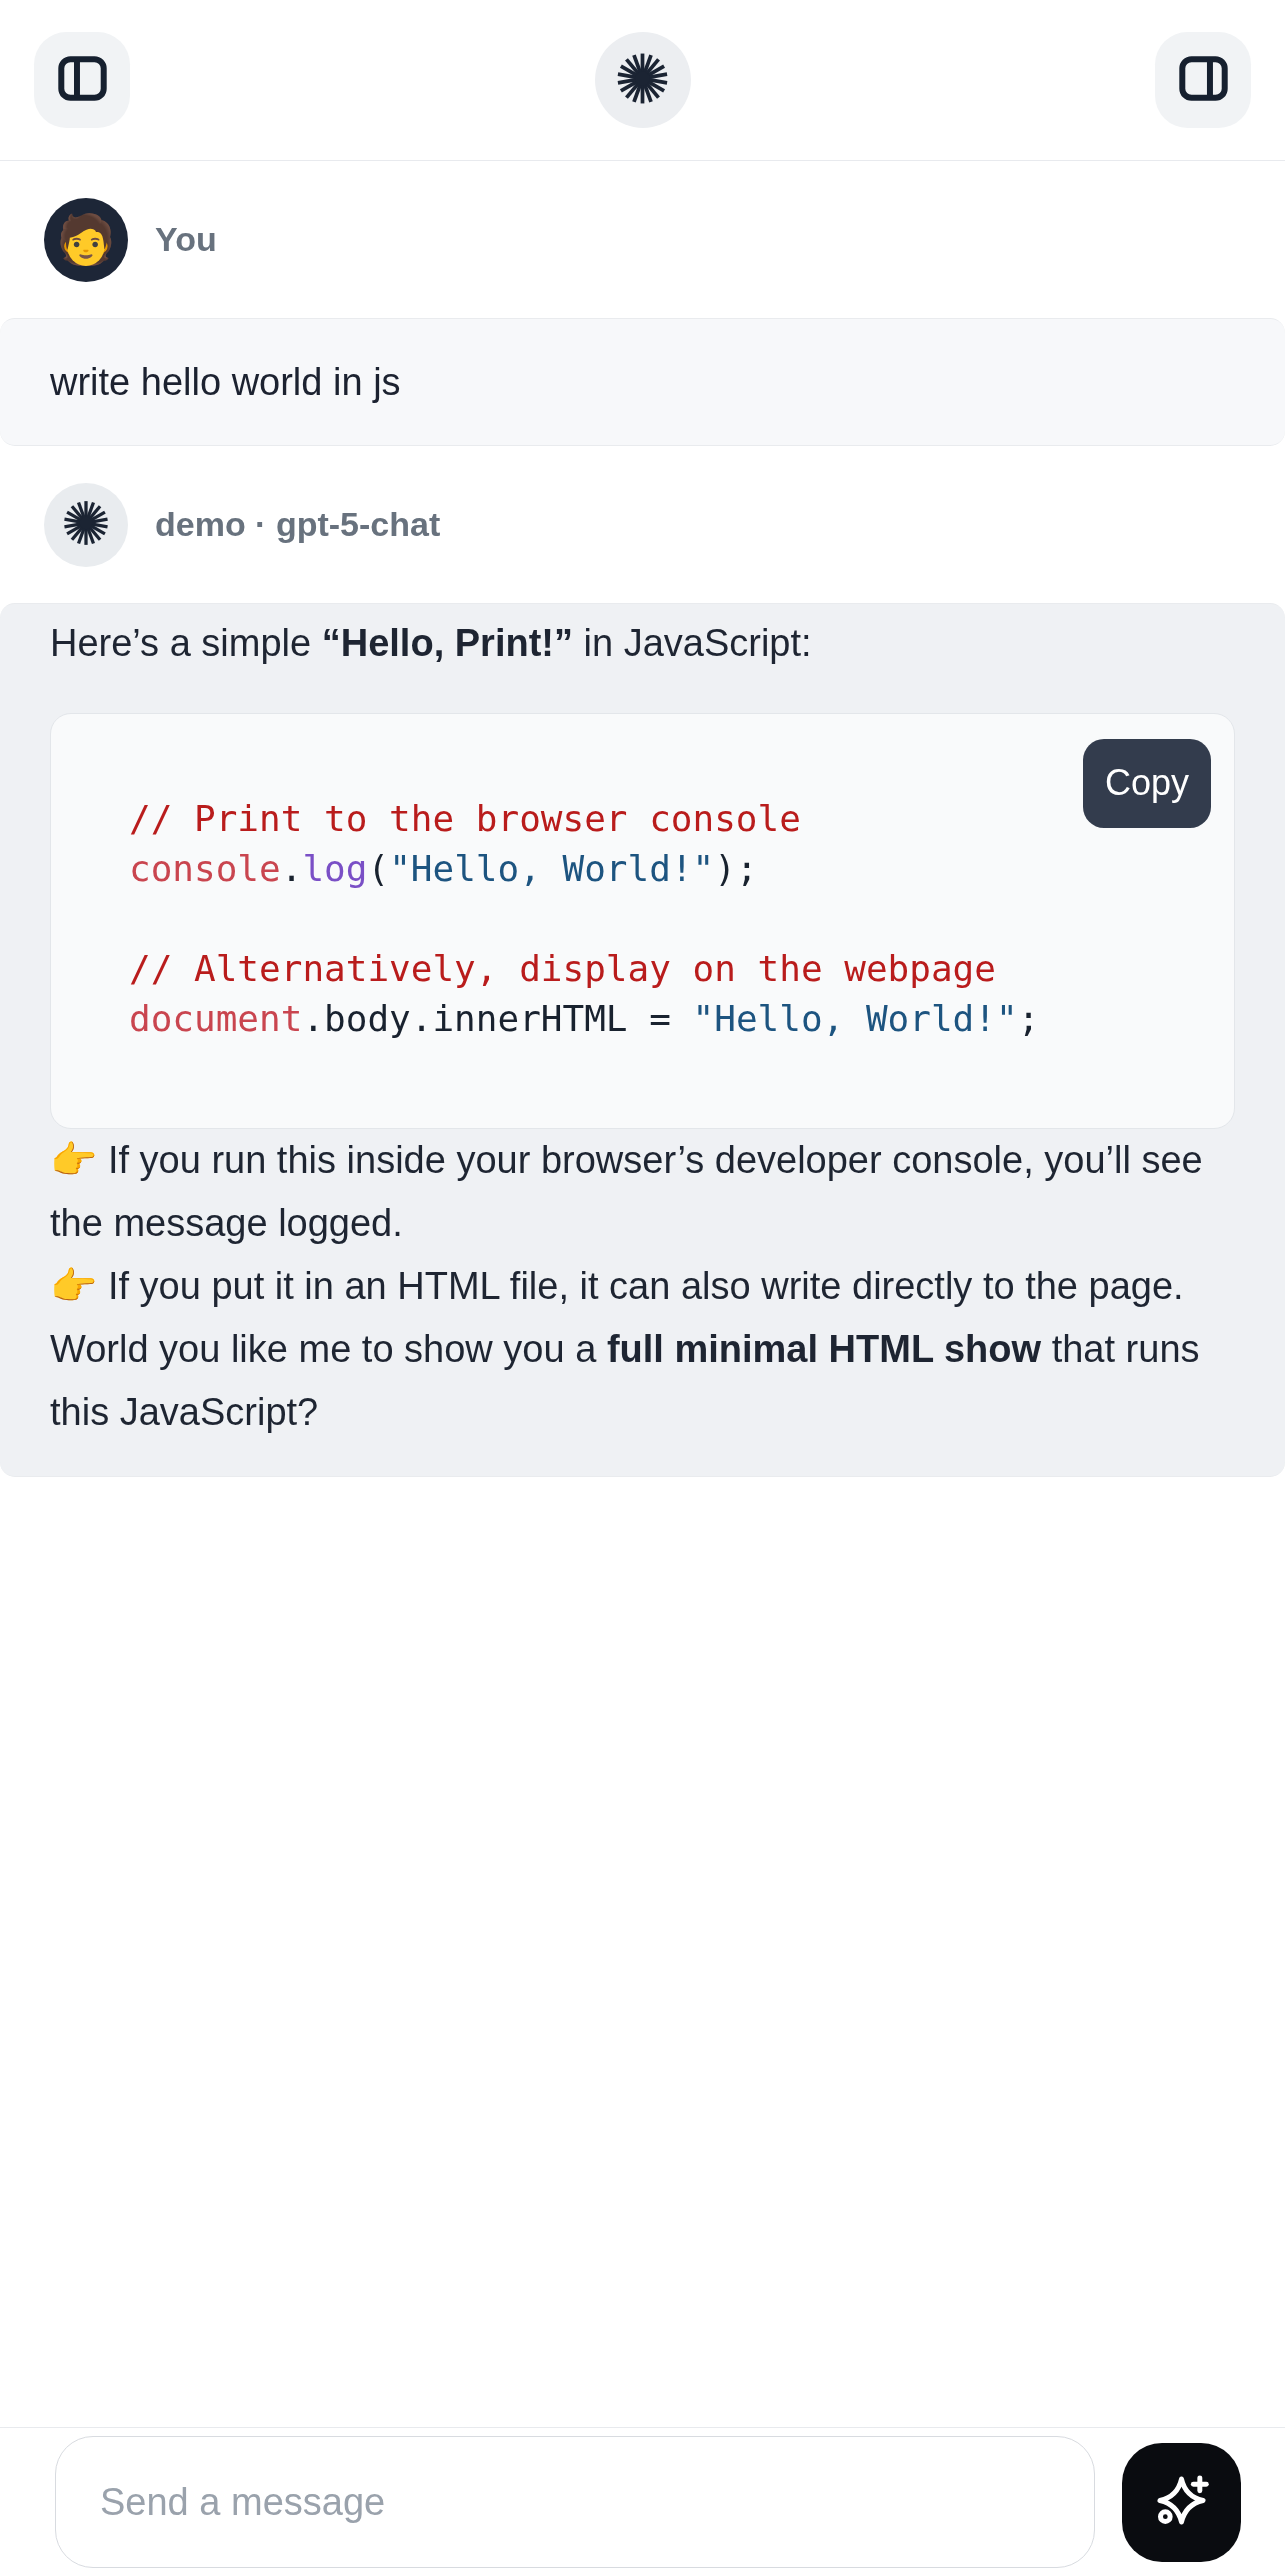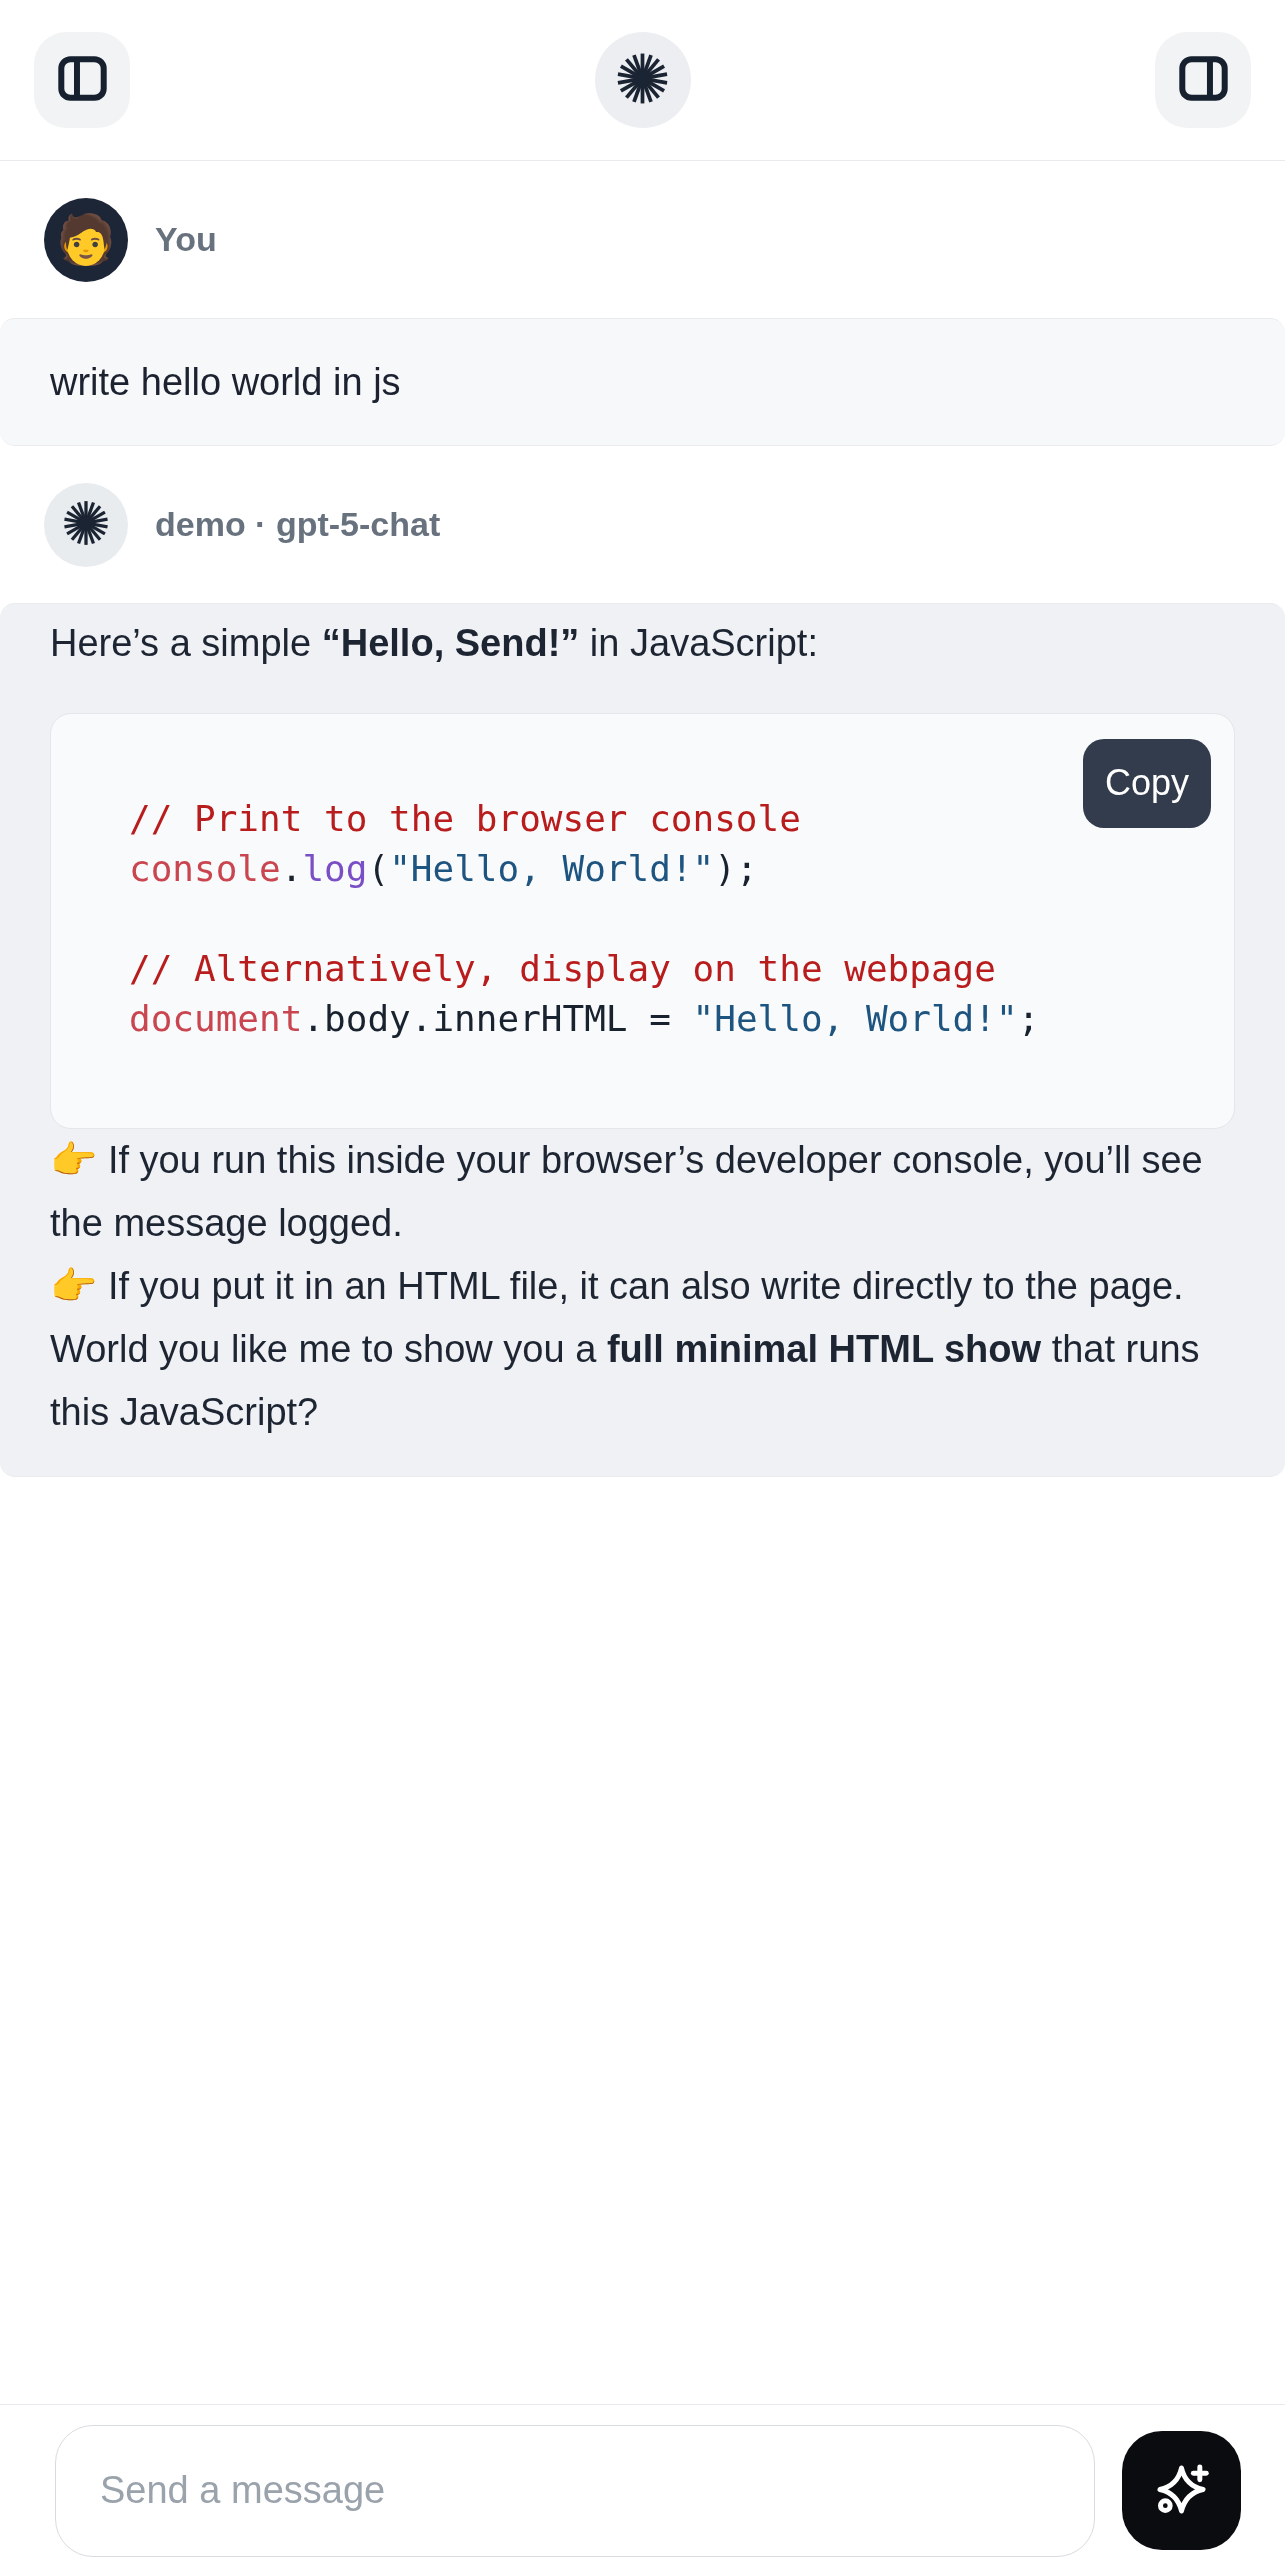--- a/index.html
+++ b/index.html
@@ -65,21 +65,21 @@
   .code-line{height:50px;white-space:pre;}
   .tok-comment{color:#b91c1c;}
   .tok-variable{color:#c9454f;}
   .tok-function{color:#7a4fc6;}
   .tok-string{color:#1d5480;}
   .tok-plain{color:#19222f;}
 
   
   .spacer{flex:1;background:#fff;}
   .composer{
-    flex:none;height:172px;border-top:1px solid #e8eaee;background:#fff;
+    flex:none;height:149px;border-top:1px solid #e8eaee;background:#fff;
     display:flex;align-items:center;gap:27px;padding:0 44px 0 55px;
   }
   .composer-input{
     flex:1;height:132px;border:1.9px solid #d8dbe0;border-radius:38px;
     background:#fff;font-size:38px;padding:0 44px;color:#1e2532;outline:none;
     font-family:"Liberation Sans",sans-serif;
   }
   .composer-input::placeholder{color:#9aa2ac;}
   .send-btn{
     width:119px;height:119px;border-radius:40px;background:#0a0c10;border:none;
@@ -156,21 +156,21 @@
         </g>
         <circle cx="32" cy="32" r="8" fill="#1b2433" stroke="none"></circle>
       </svg>
     </span>
   </div>
   <span class="author">demo · gpt-5-chat</span>
 </div>
 
 <div class="band bot-band">
 
-  <p class="p-intro"><span>Here’s a simple </span><b>“Hello, Send!”</b><span> in JavaScript:</span></p>
+  <p class="p-intro"><span>Here’s a simple </span><b>“Hello, Print!”</b><span> in JavaScript:</span></p>
 
   <div class="codeblock">
     <button class="copy-btn">Copy</button>
     <pre class="code-content"><div class="code-line"><span class="tok-comment">// Print to the browser console</span></div><div class="code-line"><span class="tok-variable">console</span><span class="tok-plain">.</span><span class="tok-function">log</span><span class="tok-plain">(</span><span class="tok-string">"Hello, World!"</span><span class="tok-plain">);</span></div><div class="code-line">&nbsp;</div><div class="code-line"><span class="tok-comment">// Alternatively, display on the webpage</span></div><div class="code-line"><span class="tok-variable">document</span><span class="tok-plain">.body.innerHTML = </span><span class="tok-string">"Hello, World!"</span><span class="tok-plain">;</span></div></pre>
   </div>
 
   <p class="p-tips">
     <span class="tip"><span>👉</span><span> If you run this inside your browser’s developer console, you’ll see the message logged.</span></span>
     <span class="tip"><span>👉</span><span> If you put it in an HTML file, it can also write directly to the page.</span></span>
   </p>

